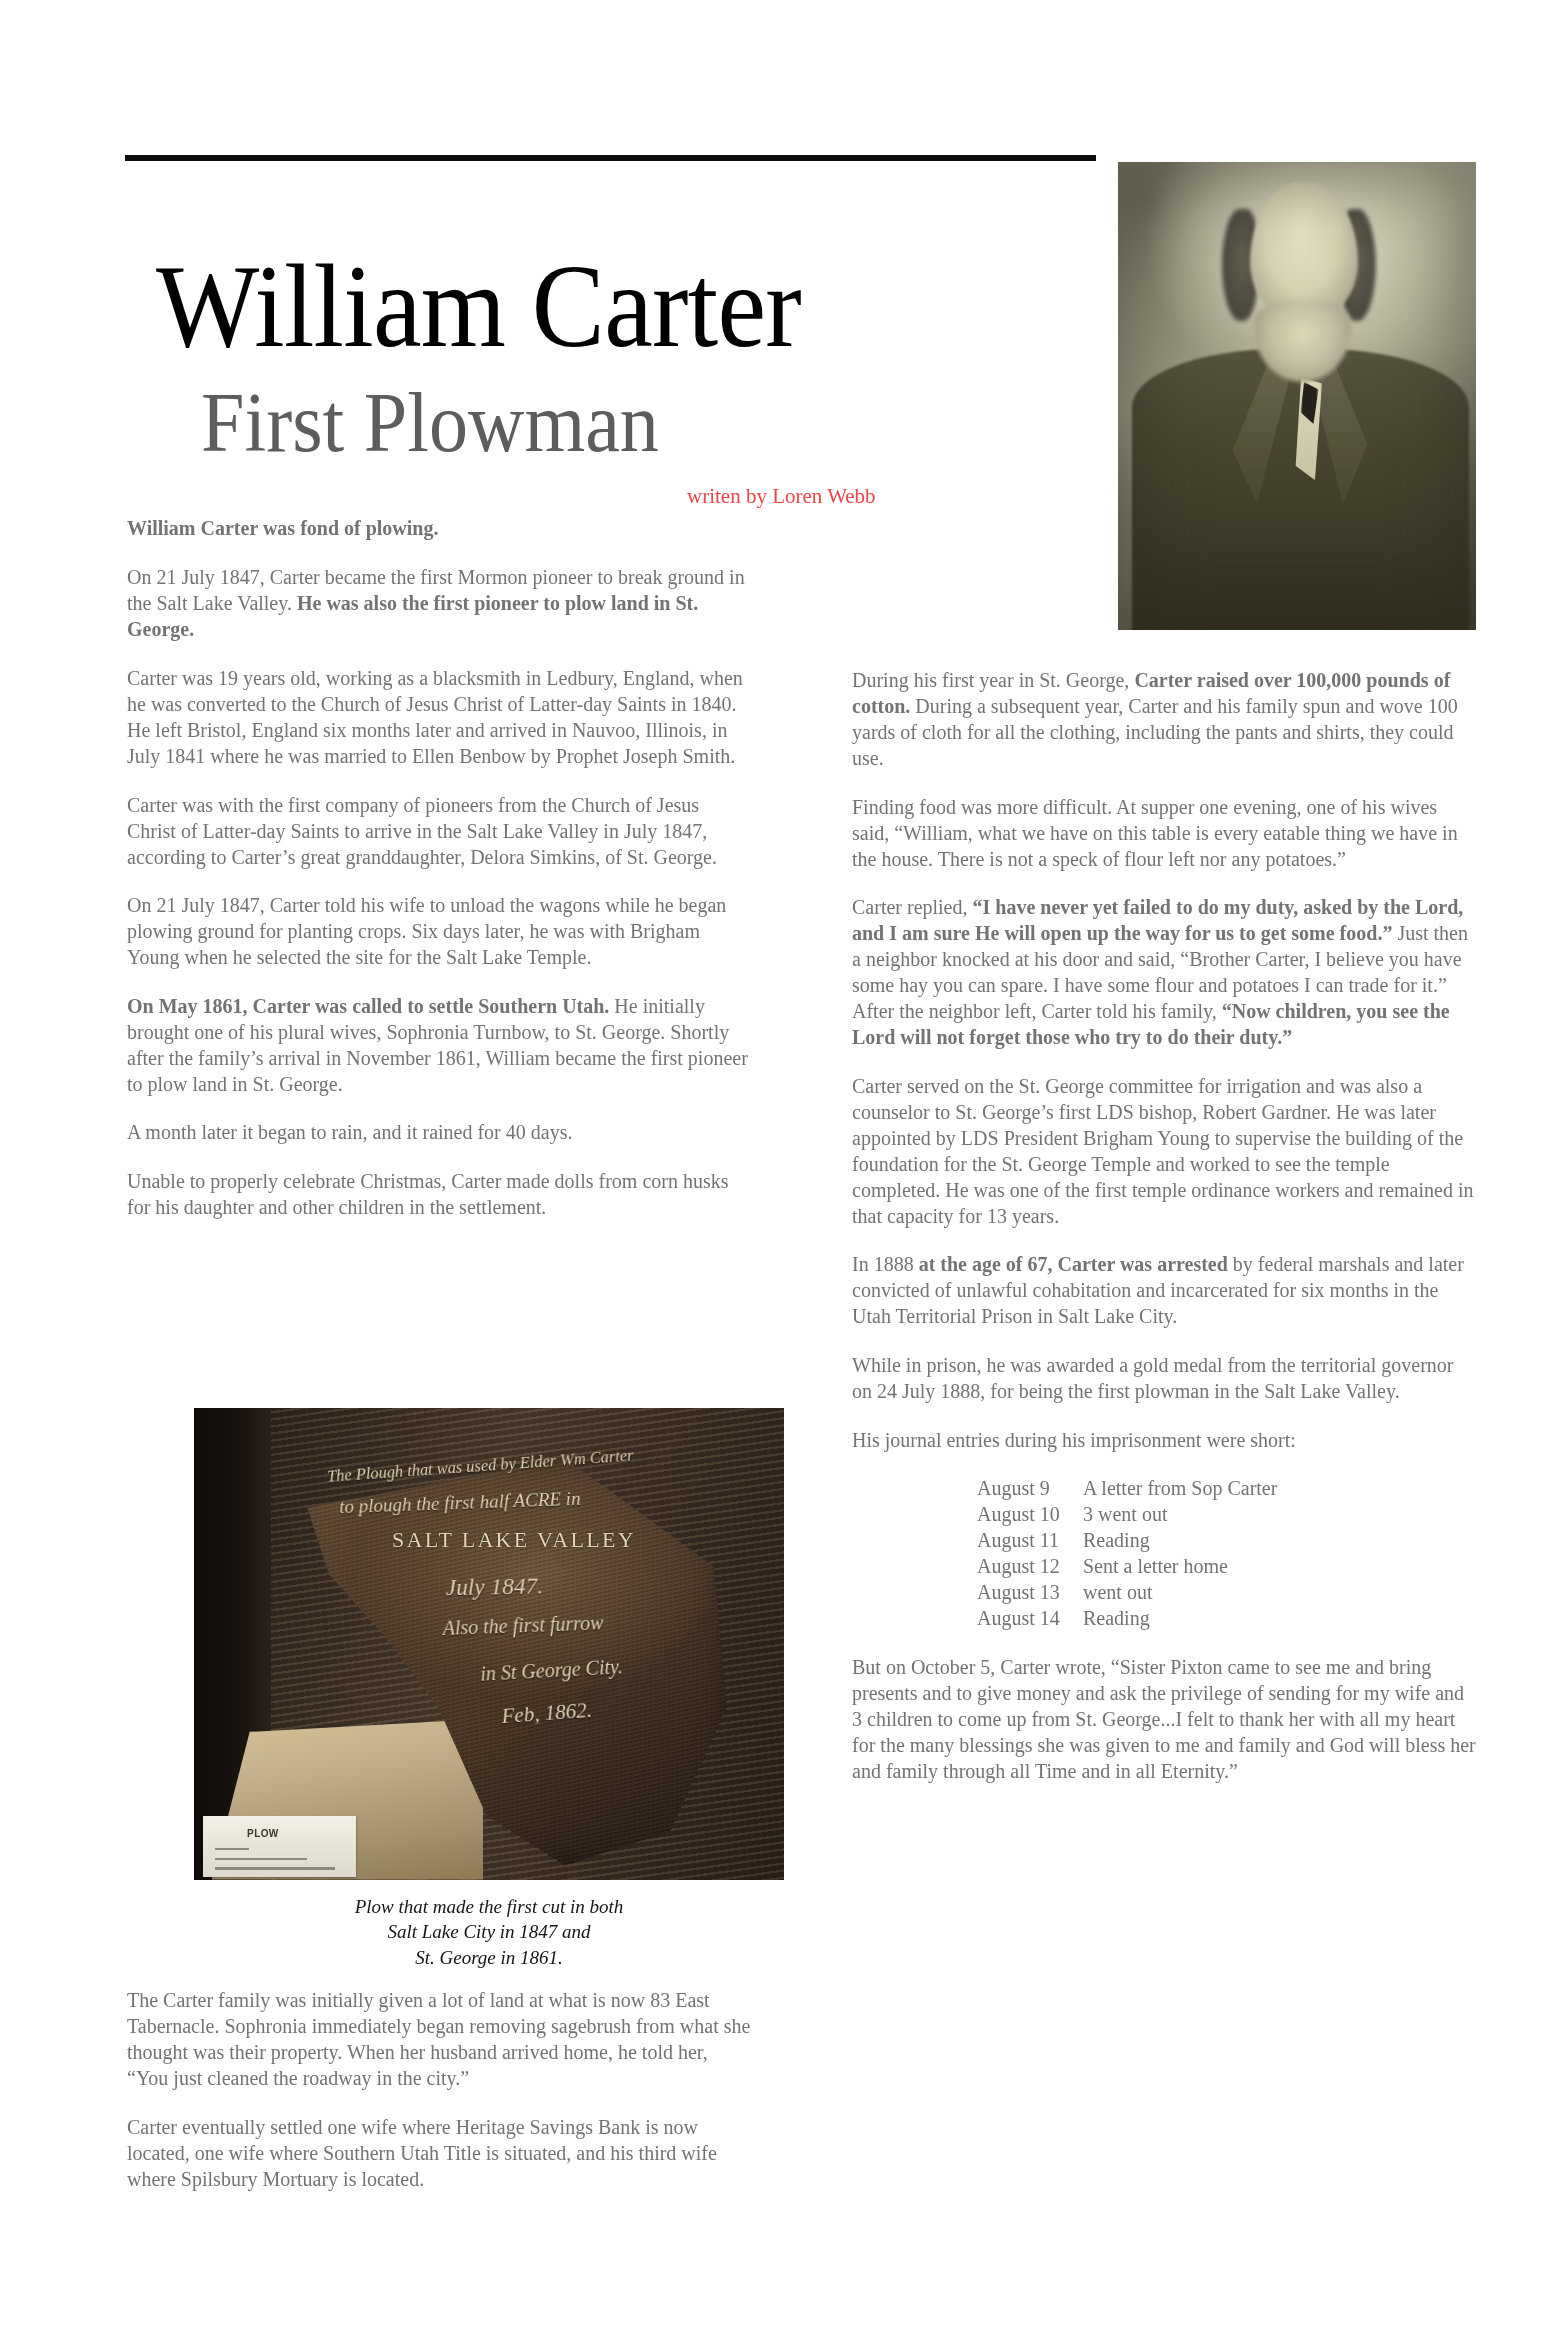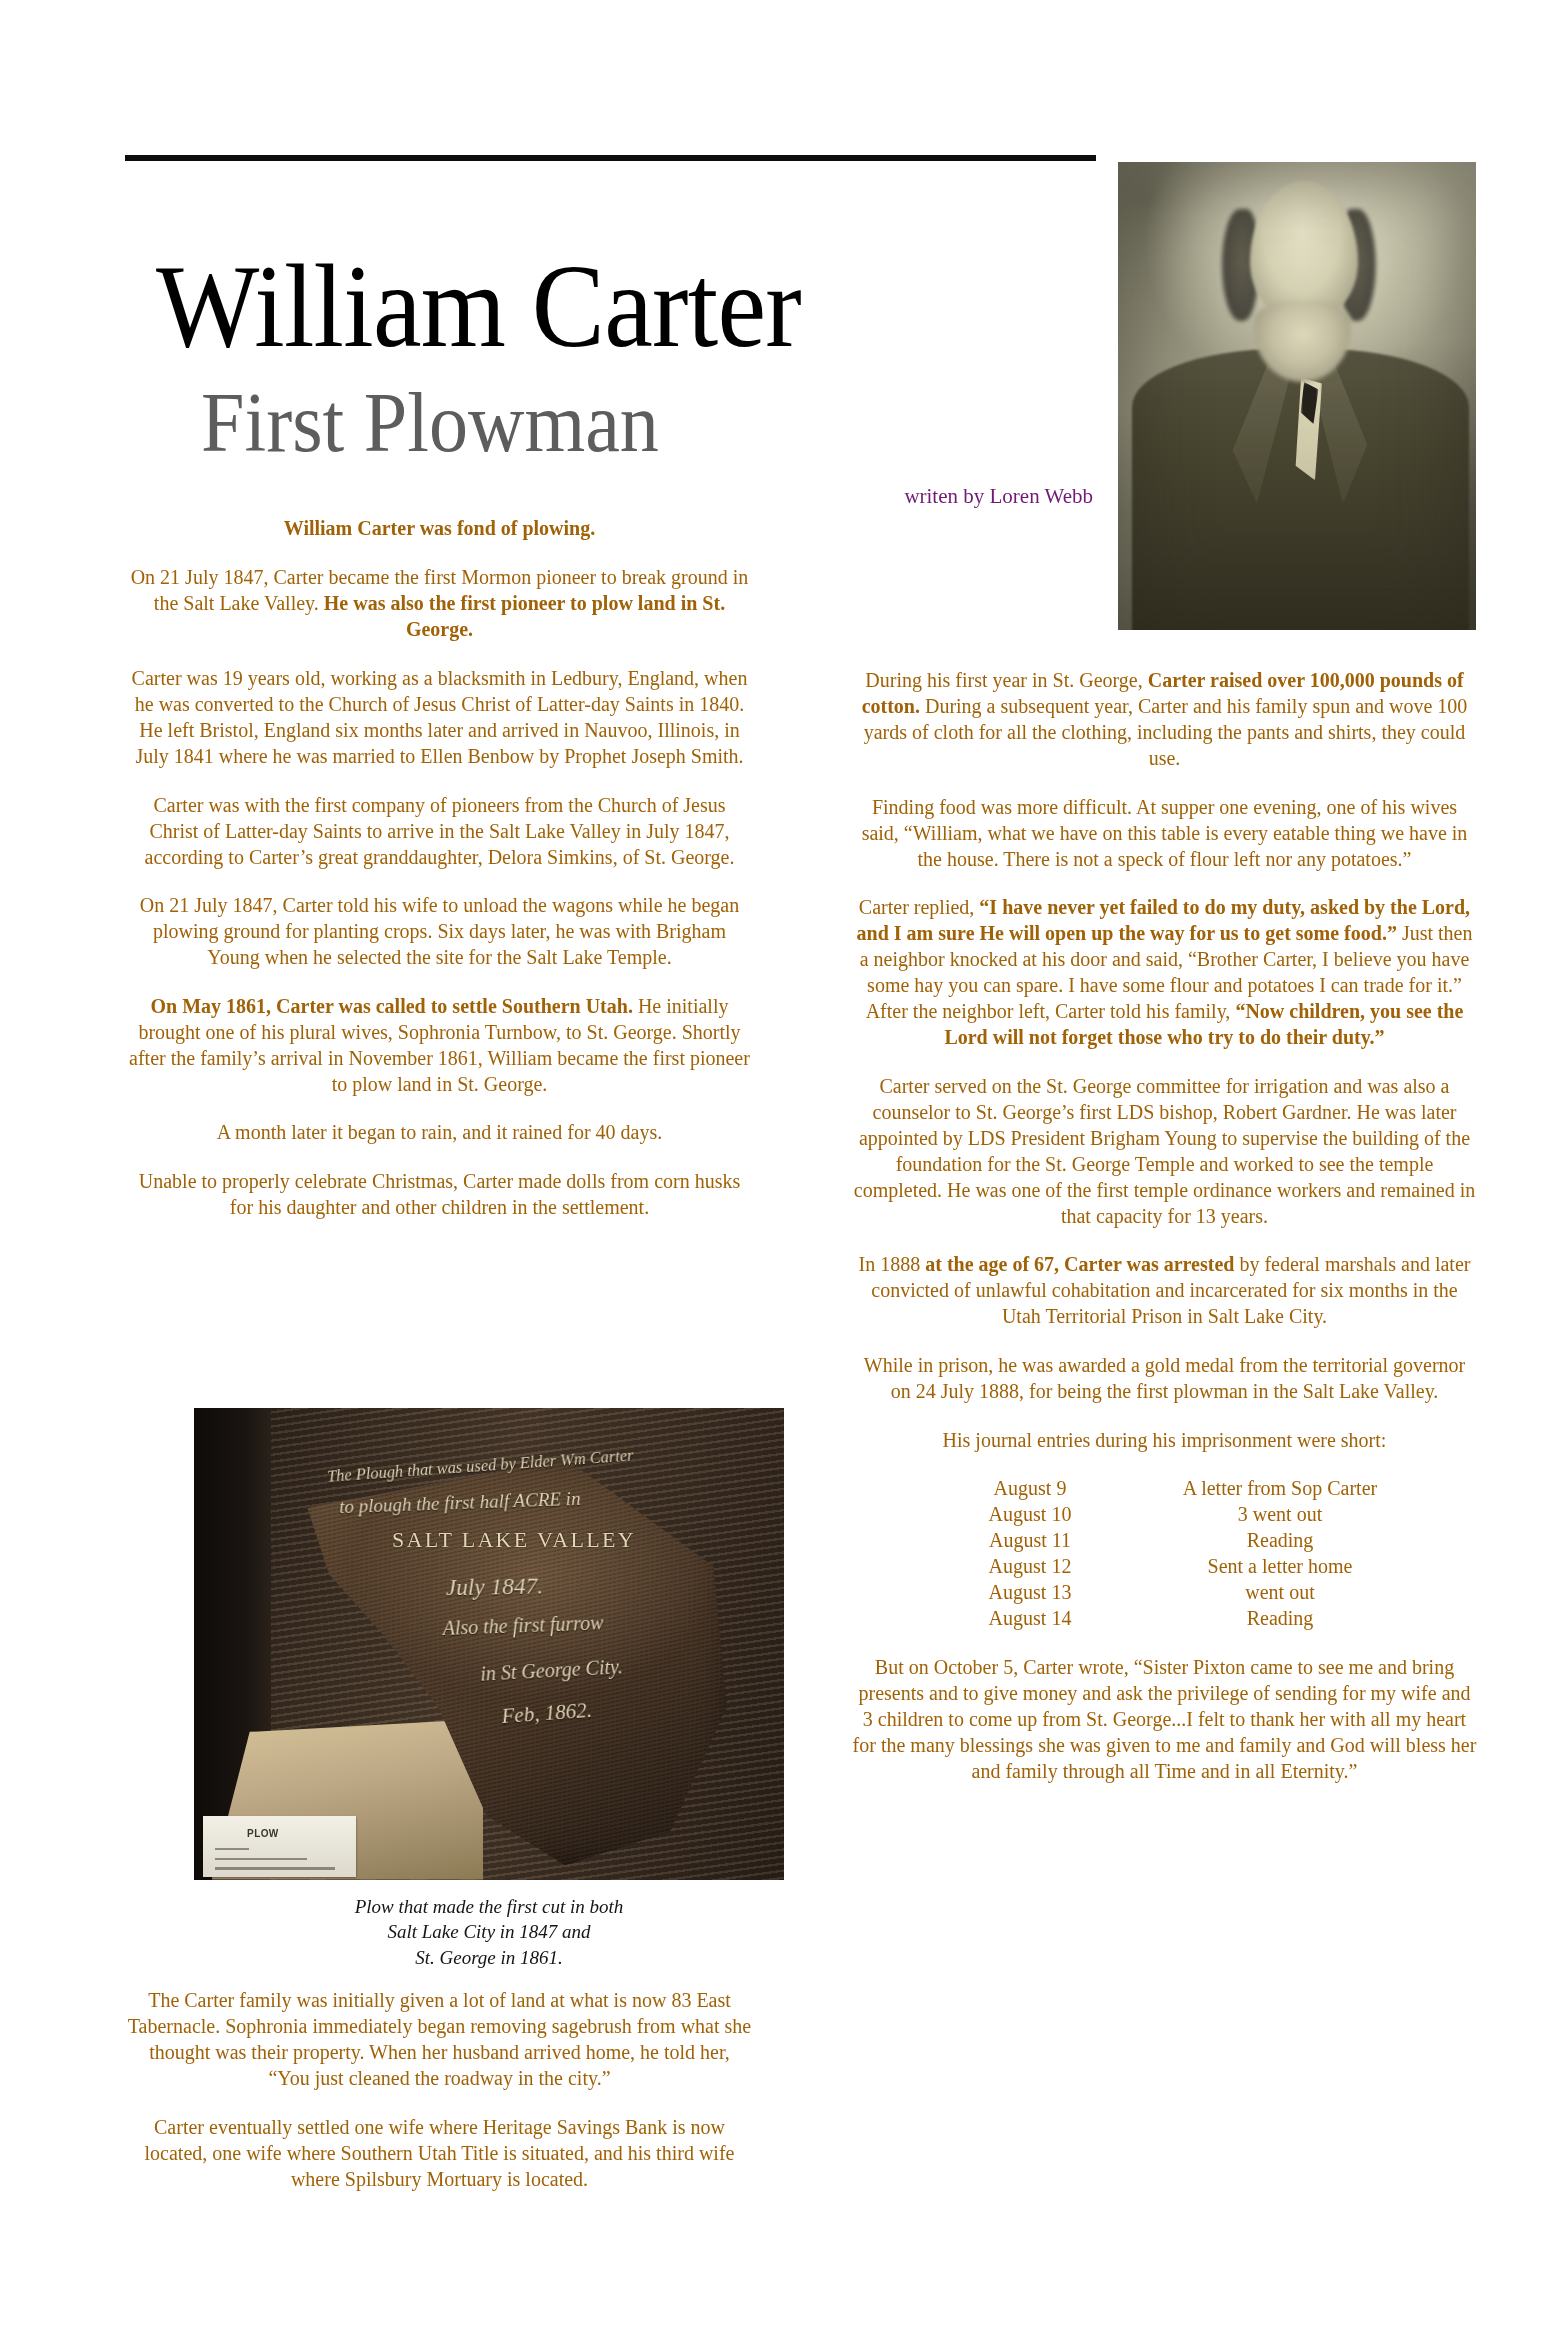--- a/index.html
+++ b/index.html
@@ -61,23 +61,23 @@
     transform: scaleX(0.93);
     transform-origin: left top;
     white-space: nowrap;
   }
 
   .byline {
     position: absolute;
     left: 687px;
     top: 484px;
     width: 406px;
-    text-align: right;
+    text-align: left;
     font-size: 21px;
-    color: #701a75;
+    color: #ef4444;
   }
 
   
   .portrait {
     position: absolute;
     left: 1118px;
     top: 162px;
     width: 358px;
     height: 468px;
     overflow: hidden;
@@ -164,22 +164,22 @@
     position: absolute; inset: 0;
     box-shadow: inset 0 0 70px 20px rgba(40,38,28,0.42);
   }
 
   
   .col {
     position: absolute;
     width: 625px;
     font-size: 20px;
     line-height: 1.3;
-    color: #a16207;
-    text-align: center;
+    color: #737373;
+    text-align: left;
   }
   .col-left  { left: 127px; top: 515px; }
   .col-right { left: 852px; top: 667px; }
 
   .col p {
     margin: 0 0 22.6px 0;
   }
   .col p:last-child { margin-bottom: 0; }
 
   b, strong { font-weight: 700; }

